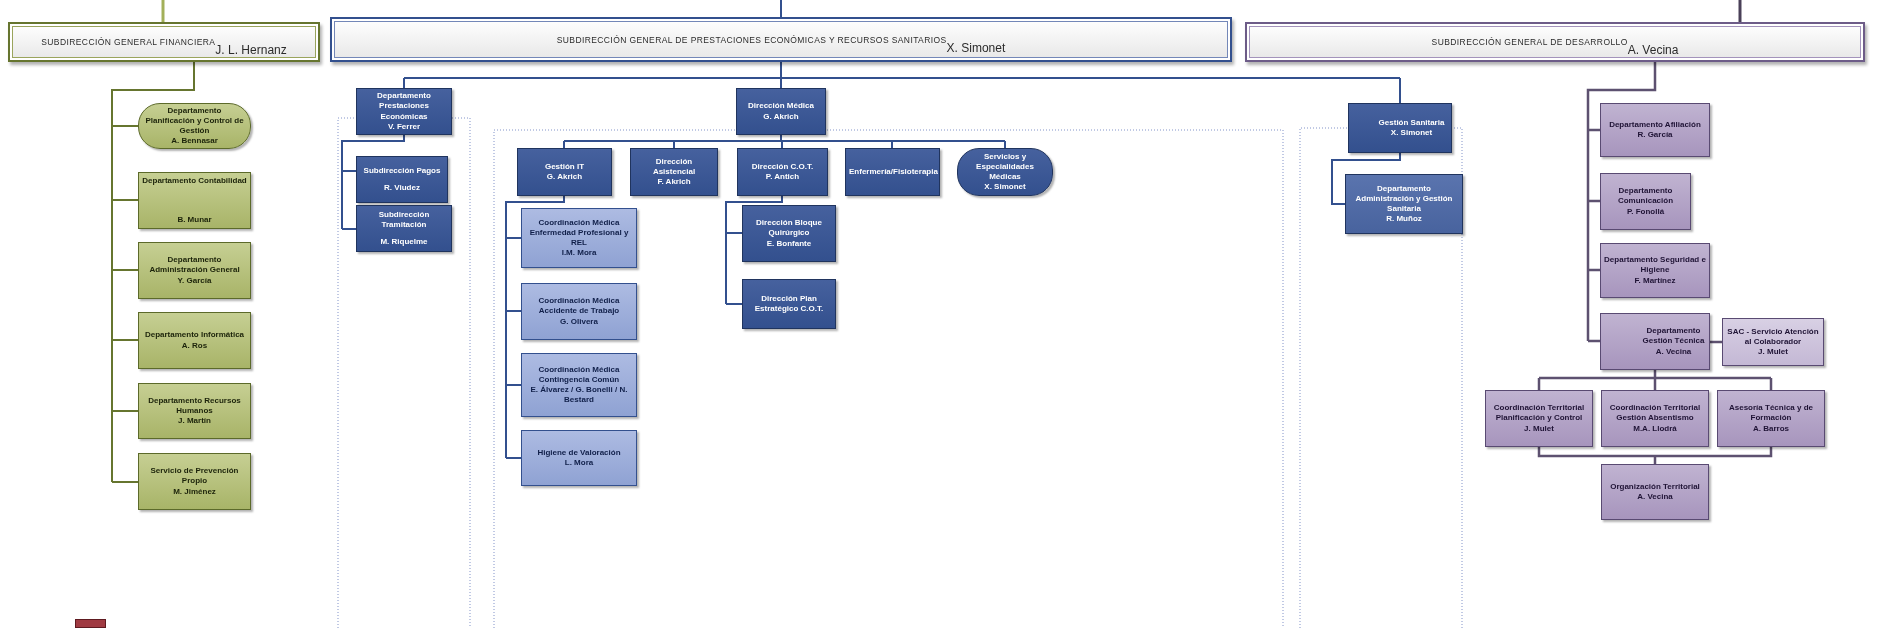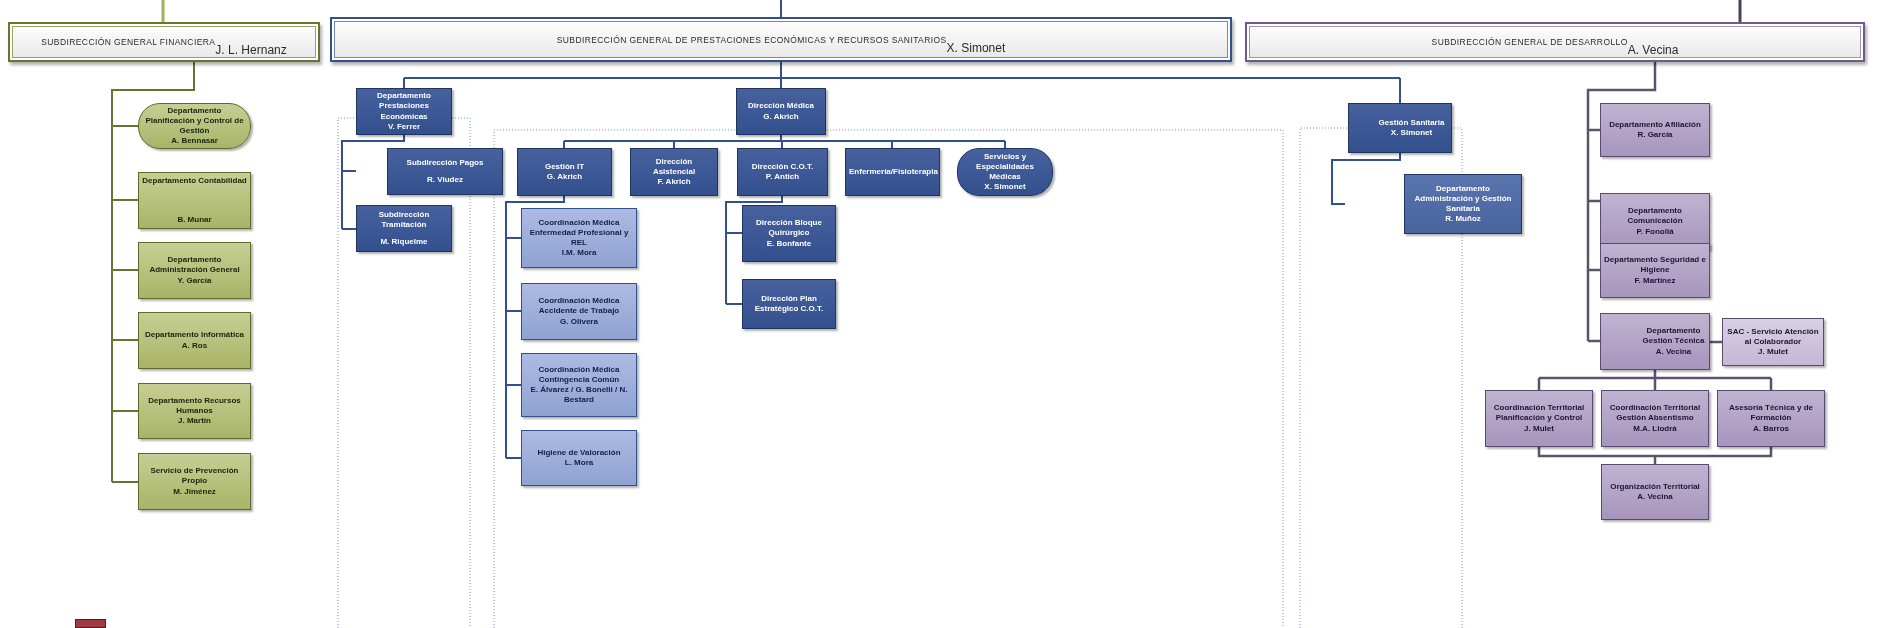--- a/index.html
+++ b/index.html
@@ -99,21 +99,21 @@
   </div>
   <div class="node olive" style="left:138px;top:453px;width:113px;height:57px;">
     <span class="t">Servicio de Prevención Propio</span>
     <span class="n">M. Jiménez</span>
   </div>
 
   <div class="node navy" style="left:356px;top:88px;width:96px;height:47px;">
     <span class="t">Departamento Prestaciones Económicas</span>
     <span class="n">V. Ferrer</span>
   </div>
-  <div class="node navy gap" style="left:356px;top:148px;width:116px;height:47px;margin-left:31px;">
+  <div class="node navy gap" style="left:356px;top:156px;width:92px;height:47px;">
     <span class="t">Subdirección Pagos</span>
     <span class="n">R. Viudez</span>
   </div>
   <div class="node navy gap" style="left:356px;top:205px;width:96px;height:47px;">
     <span class="t">Subdirección Tramitación</span>
     <span class="n">M. Riquelme</span>
   </div>
 
   <div class="node navy" style="left:736px;top:88px;width:90px;height:47px;">
     <span class="t">Dirección Médica</span>
@@ -163,30 +163,30 @@
   </div>
   <div class="node navy" style="left:742px;top:279px;width:94px;height:50px;">
     <span class="t">Dirección Plan Estratégico C.O.T.</span>
     <span class="n"></span>
   </div>
 
   <div class="node navy" style="left:1348px;top:103px;width:104px;height:50px;padding-left:26px;">
     <span class="t">Gestión Sanitaria</span>
     <span class="n">X. Simonet</span>
   </div>
-  <div class="node mblue" style="left:1404px;top:174px;width:118px;height:60px;">
+  <div class="node mblue" style="left:1345px;top:174px;width:118px;height:60px;">
     <span class="t">Departamento Administración y Gestión Sanitaria</span>
     <span class="n">R. Muñoz</span>
   </div>
 
   <div class="node purple" style="left:1600px;top:103px;width:110px;height:54px;">
     <span class="t">Departamento Afiliación</span>
     <span class="n">R. García</span>
   </div>
-  <div class="node purple" style="left:1600px;top:173px;width:110px;height:57px;margin-top:20px;">
+  <div class="node purple" style="left:1600px;top:173px;width:91px;height:57px;">
     <span class="t">Departamento Comunicación</span>
     <span class="n">P. Fonollá</span>
   </div>
   <div class="node purple" style="left:1600px;top:243px;width:110px;height:55px;">
     <span class="t">Departamento Seguridad e Higiene</span>
     <span class="n">F. Martínez</span>
   </div>
   <div class="node purple" style="left:1600px;top:313px;width:110px;height:57px;padding-left:40px;">
     <span class="t">Departamento Gestión Técnica</span>
     <span class="n">A. Vecina</span>

